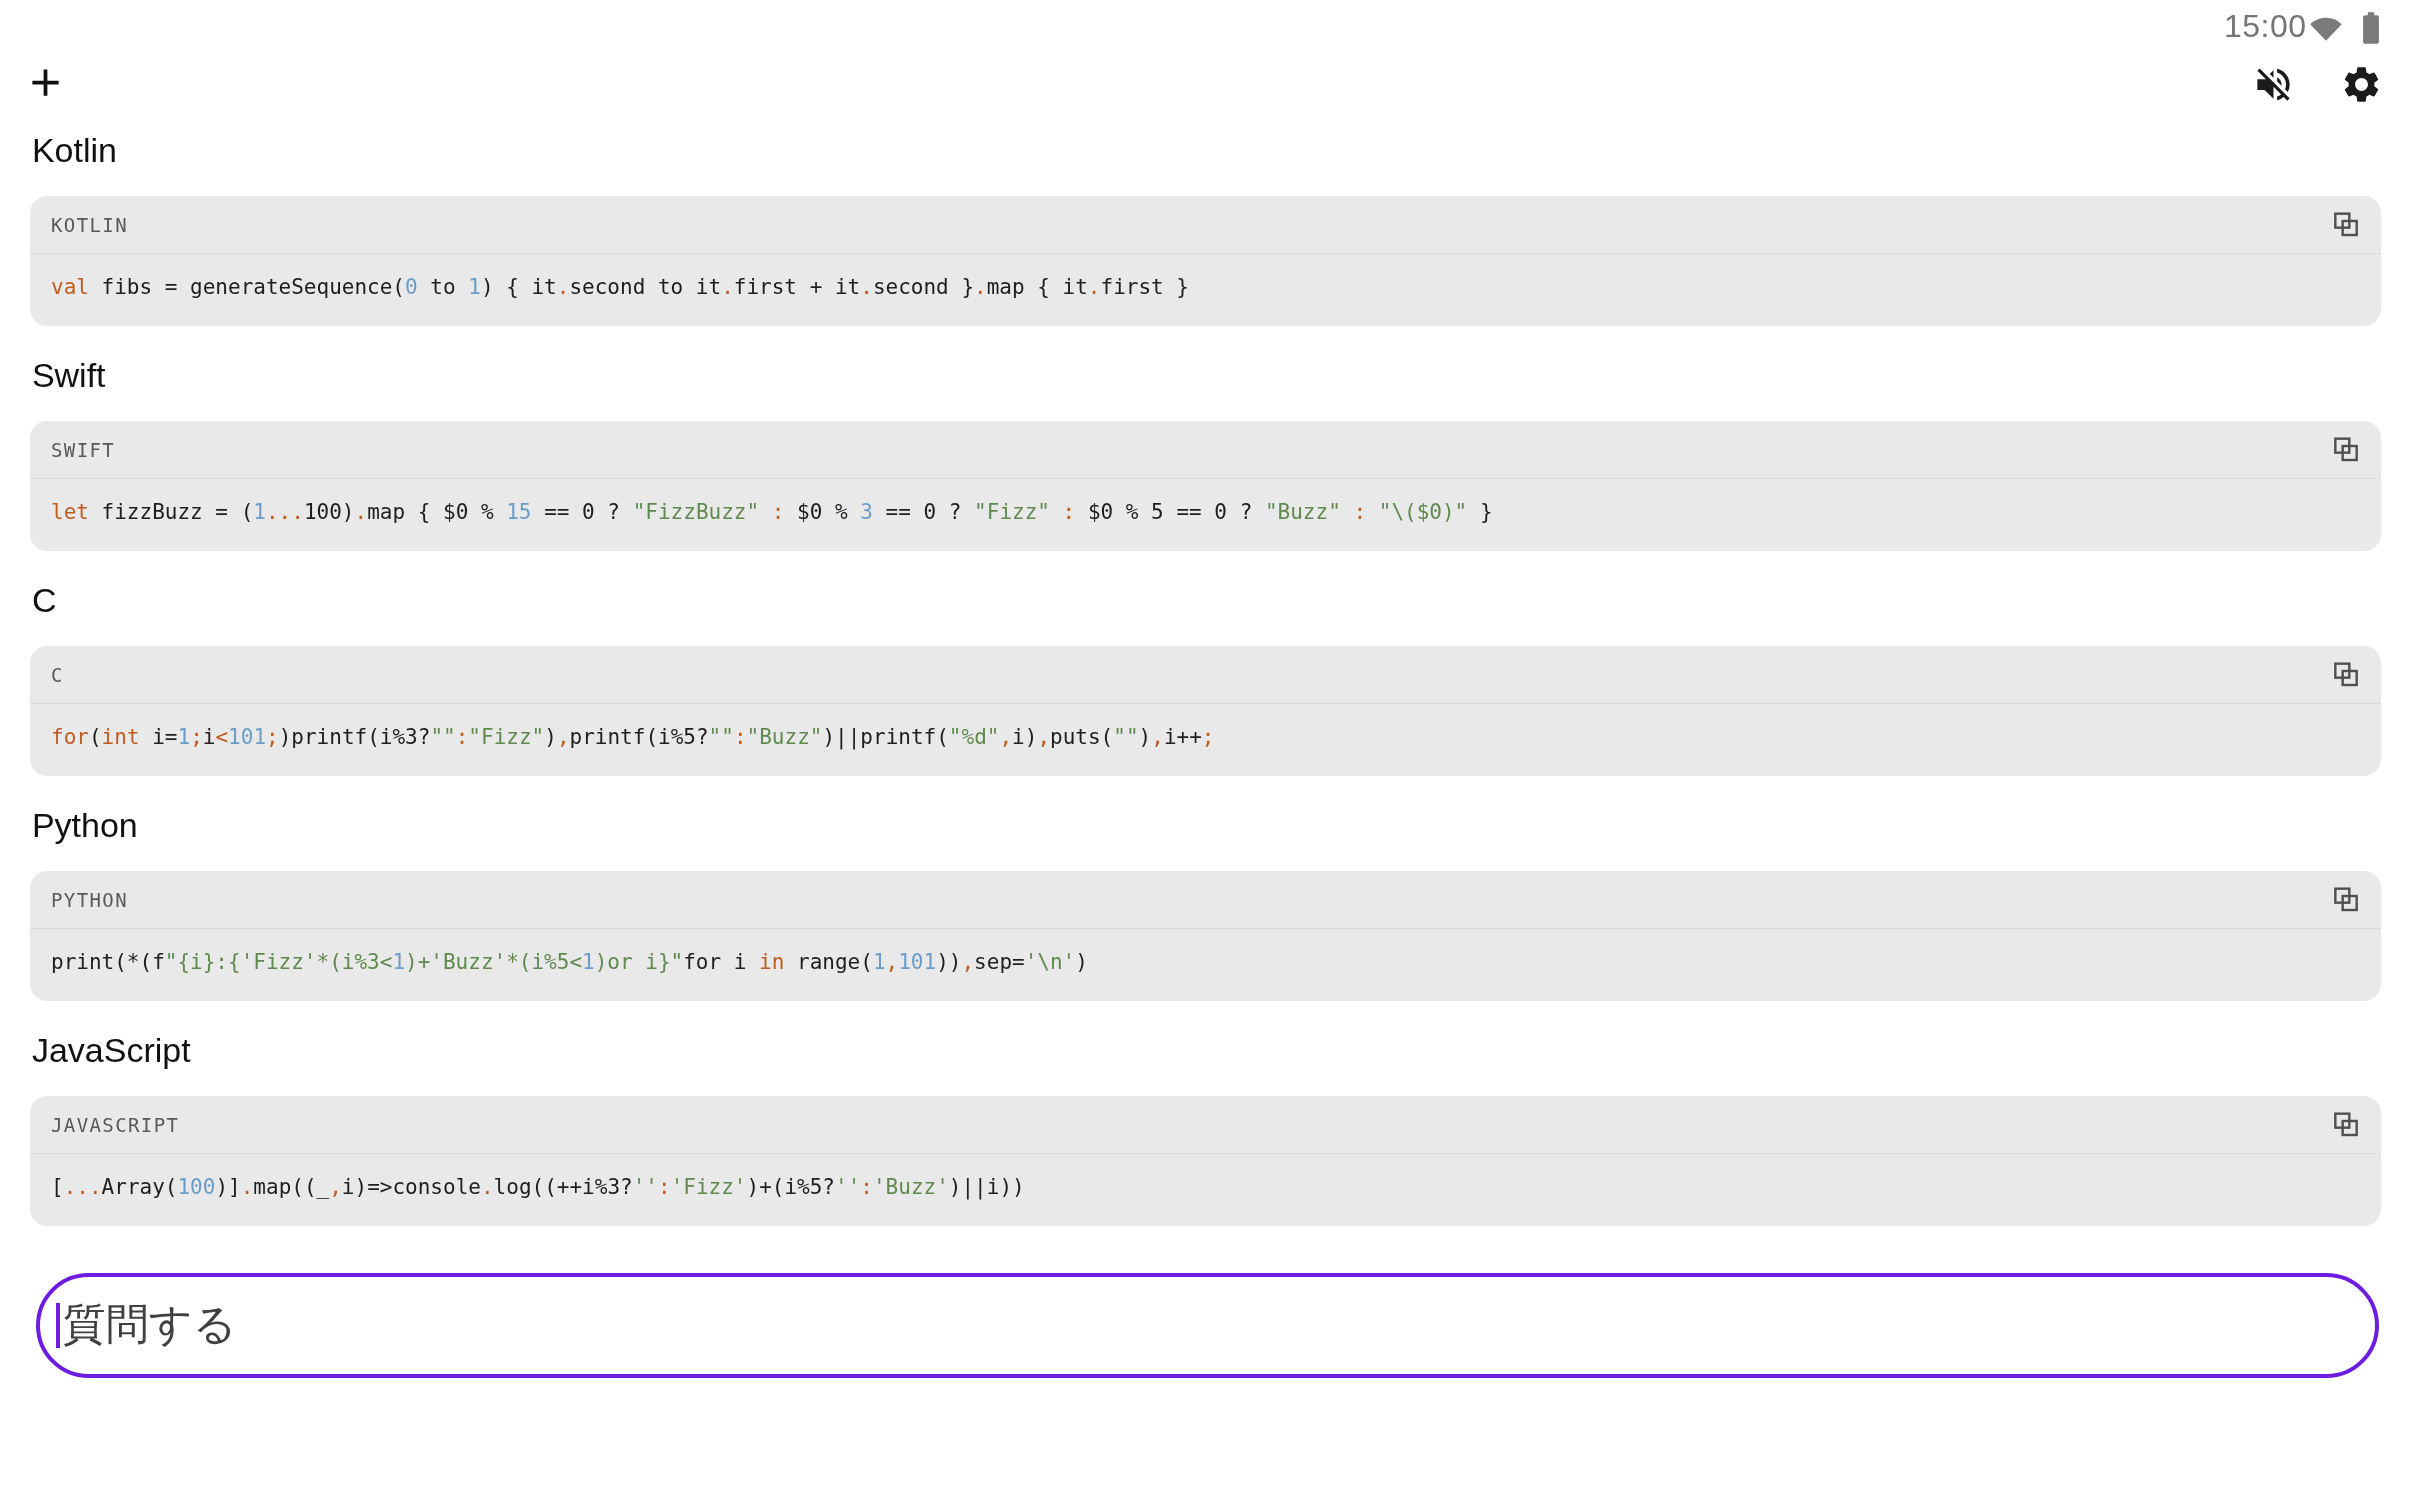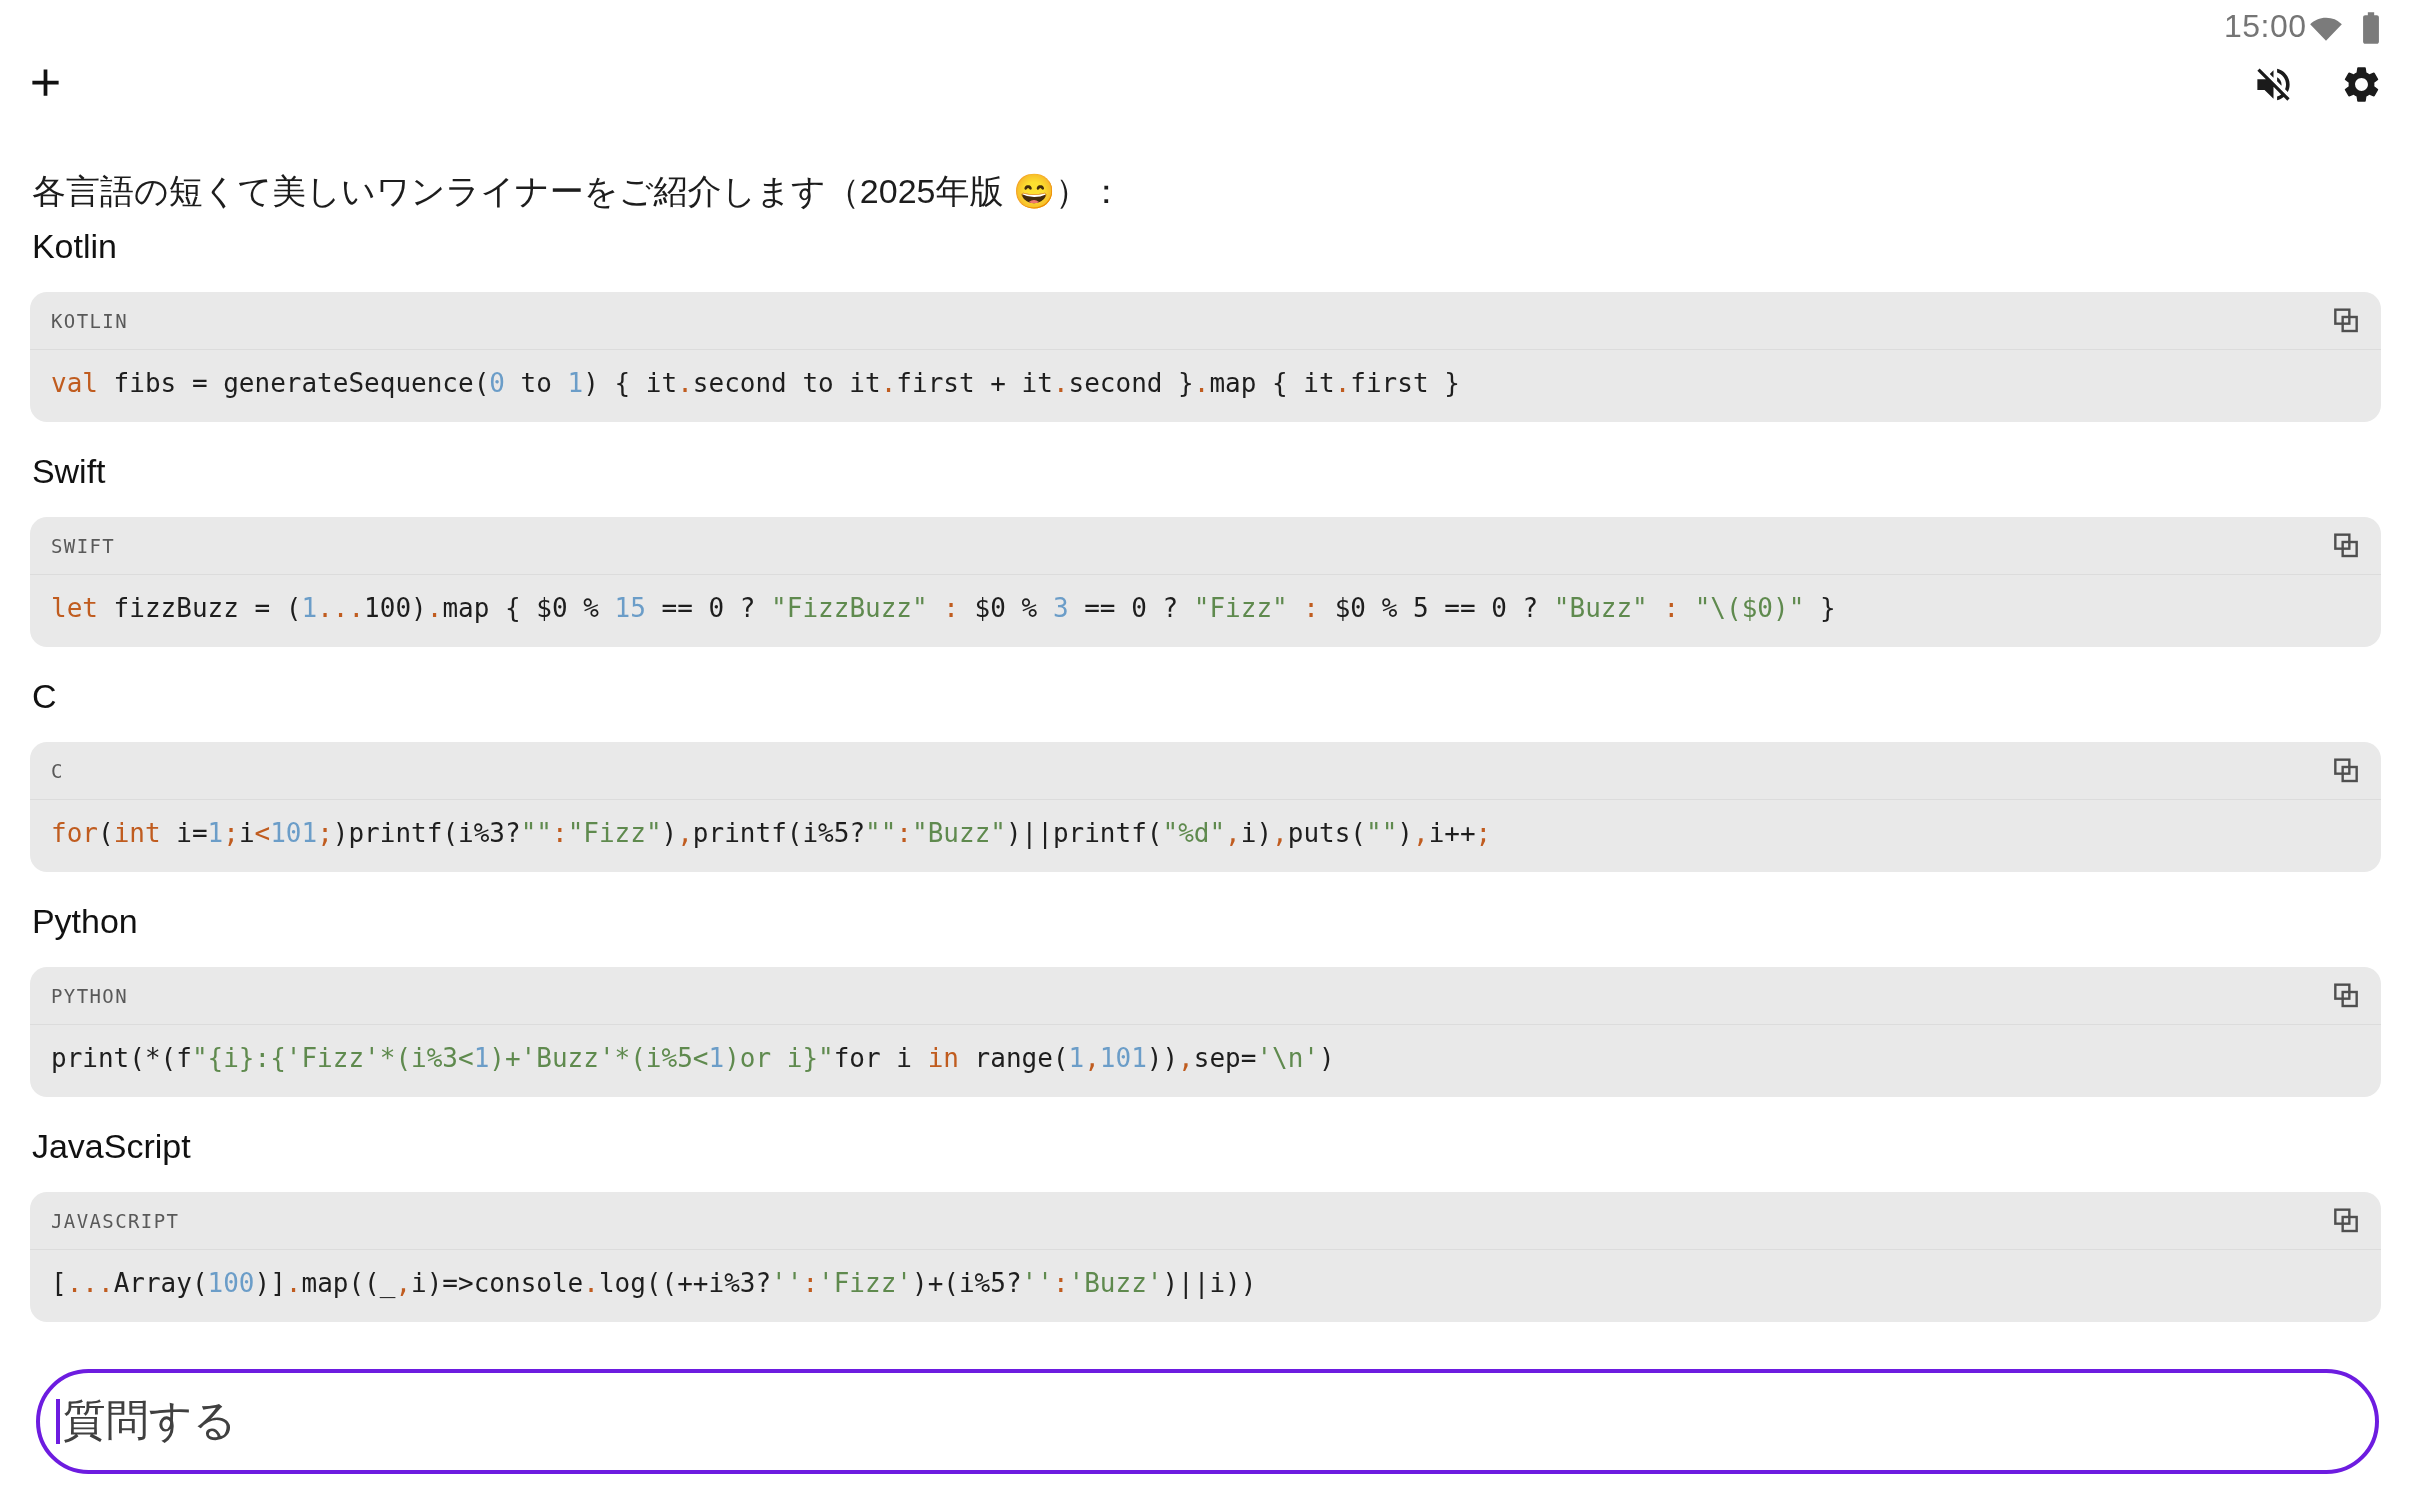--- a/index.html
+++ b/index.html
@@ -32,21 +32,21 @@
     margin:26px 0 22.6px 1.9px;}
   .section:first-of-type .lang-heading{margin-top:7.5px;}
   .card{background:var(--card-bg);border-radius:17px;overflow:hidden;}
   .card-header{display:flex;justify-content:space-between;align-items:center;
     height:58px;padding:0 19px 0 21px;border-bottom:1.9px solid var(--divider);}
   .code-label{font-family:"DejaVu Sans Mono","Liberation Mono",monospace;
     font-size:19px;color:#595959;letter-spacing:1.4px;}
   .copy-btn{background:none;border:none;padding:0;cursor:pointer;line-height:0;}
   .card-code{padding:19px 21px 24.5px 21px;
     font-family:"DejaVu Sans Mono","Liberation Mono",monospace;
-    font-size:26px;line-height:28px;color:var(--code-plain);white-space:pre;overflow:hidden;}
+    font-size:21px;line-height:28px;color:var(--code-plain);white-space:pre;overflow:hidden;}
   .tok-p{color:var(--code-plain);}
   .tok-k{color:var(--kw);}
   .tok-n{color:var(--num);}
   .tok-s{color:var(--str);}
   
   .composer{margin:47px 32px 0 36px;height:105px;border:4.7px solid var(--accent);
     border-radius:55px;display:flex;align-items:center;padding:0 28px 0 16px;
     background:#fff;}
   .caret{width:3.8px;height:45px;background:var(--accent);flex:0 0 auto;}
   .composer-text{font-size:43px;color:#404040;padding-left:3px;}
@@ -92,21 +92,20 @@
       <span>
         <svg width="43" height="43" viewBox="0 0 24 24" fill="#1b1b1b">
             <path d="M19.14 12.94c.04-.3.06-.61.06-.94 0-.32-.02-.64-.07-.94l2.03-1.58a.49.49 0 0 0 .12-.61l-1.92-3.32a.49.49 0 0 0-.59-.22l-2.39.96c-.5-.38-1.03-.7-1.62-.94l-.36-2.54a.48.48 0 0 0-.48-.41h-3.84c-.24 0-.43.17-.47.41l-.36 2.54c-.59.24-1.13.57-1.62.94l-2.39-.96a.48.48 0 0 0-.59.22L2.74 8.87c-.12.21-.08.47.12.61l2.03 1.58c-.05.3-.09.63-.09.94s.02.64.07.94l-2.03 1.58a.49.49 0 0 0-.12.61l1.92 3.32c.12.22.37.29.59.22l2.39-.96c.5.38 1.03.7 1.62.94l.36 2.54c.05.24.24.41.48.41h3.84c.24 0 .44-.17.47-.41l.36-2.54c.59-.24 1.13-.56 1.62-.94l2.39.96c.22.08.47 0 .59-.22l1.92-3.32c.12-.22.07-.47-.12-.61l-2.01-1.58zM12 15.6A3.61 3.61 0 0 1 8.4 12c0-1.98 1.62-3.6 3.6-3.6s3.6 1.62 3.6 3.6-1.62 3.6-3.6 3.6z"></path>
           </svg>
       </span>
     </button>
   </span>
 </div>
 
 <div class="content">
-  <div class="intro">各言語の短くて美しいワンライナーをご紹介します（2025年版 😄）：</div>
   <div>
   <div class="section">
     <div class="lang-heading">Kotlin</div>
     <div class="card">
       <div class="card-header">
         <span class="code-label">KOTLIN</span>
         <button class="copy-btn">
           <span>
             <svg width="32" height="32" viewBox="0 0 24 24" fill="none" stroke="#4f4f4f" stroke-width="1.8">
                   <rect x="4" y="3.5" width="10.5" height="10.5"></rect>

